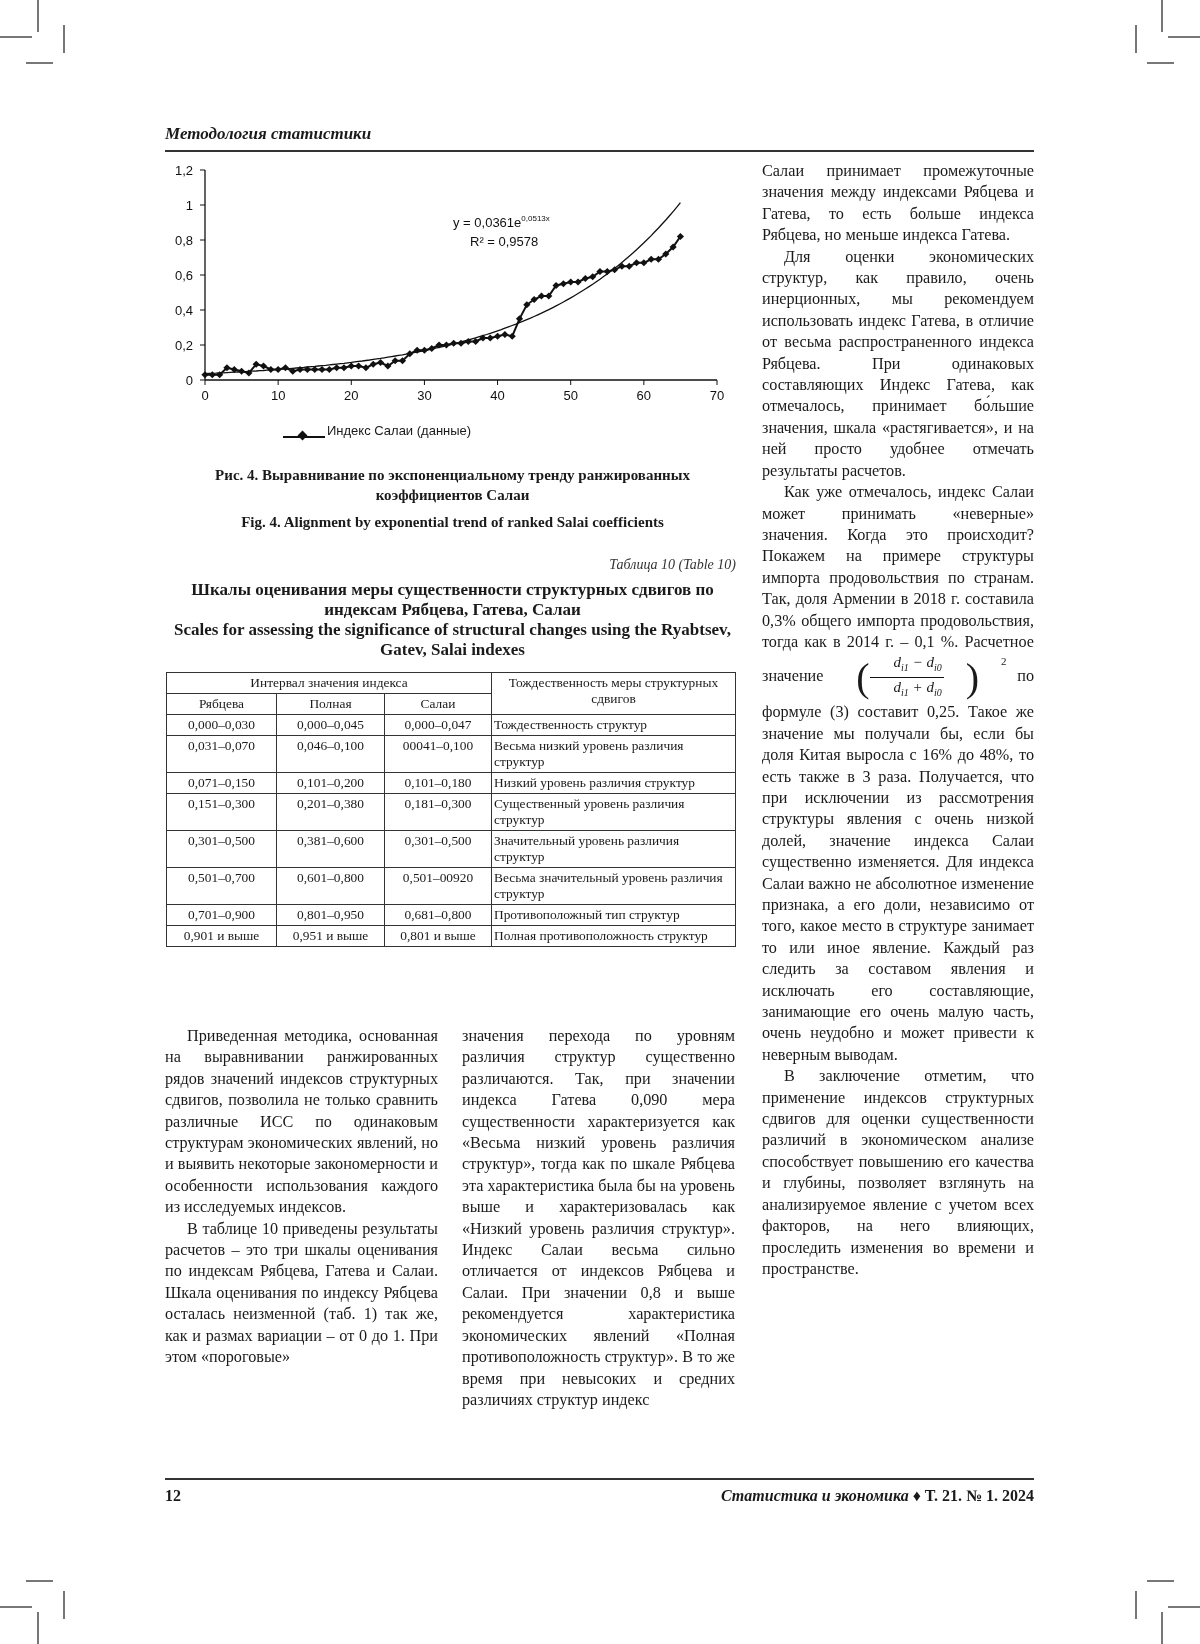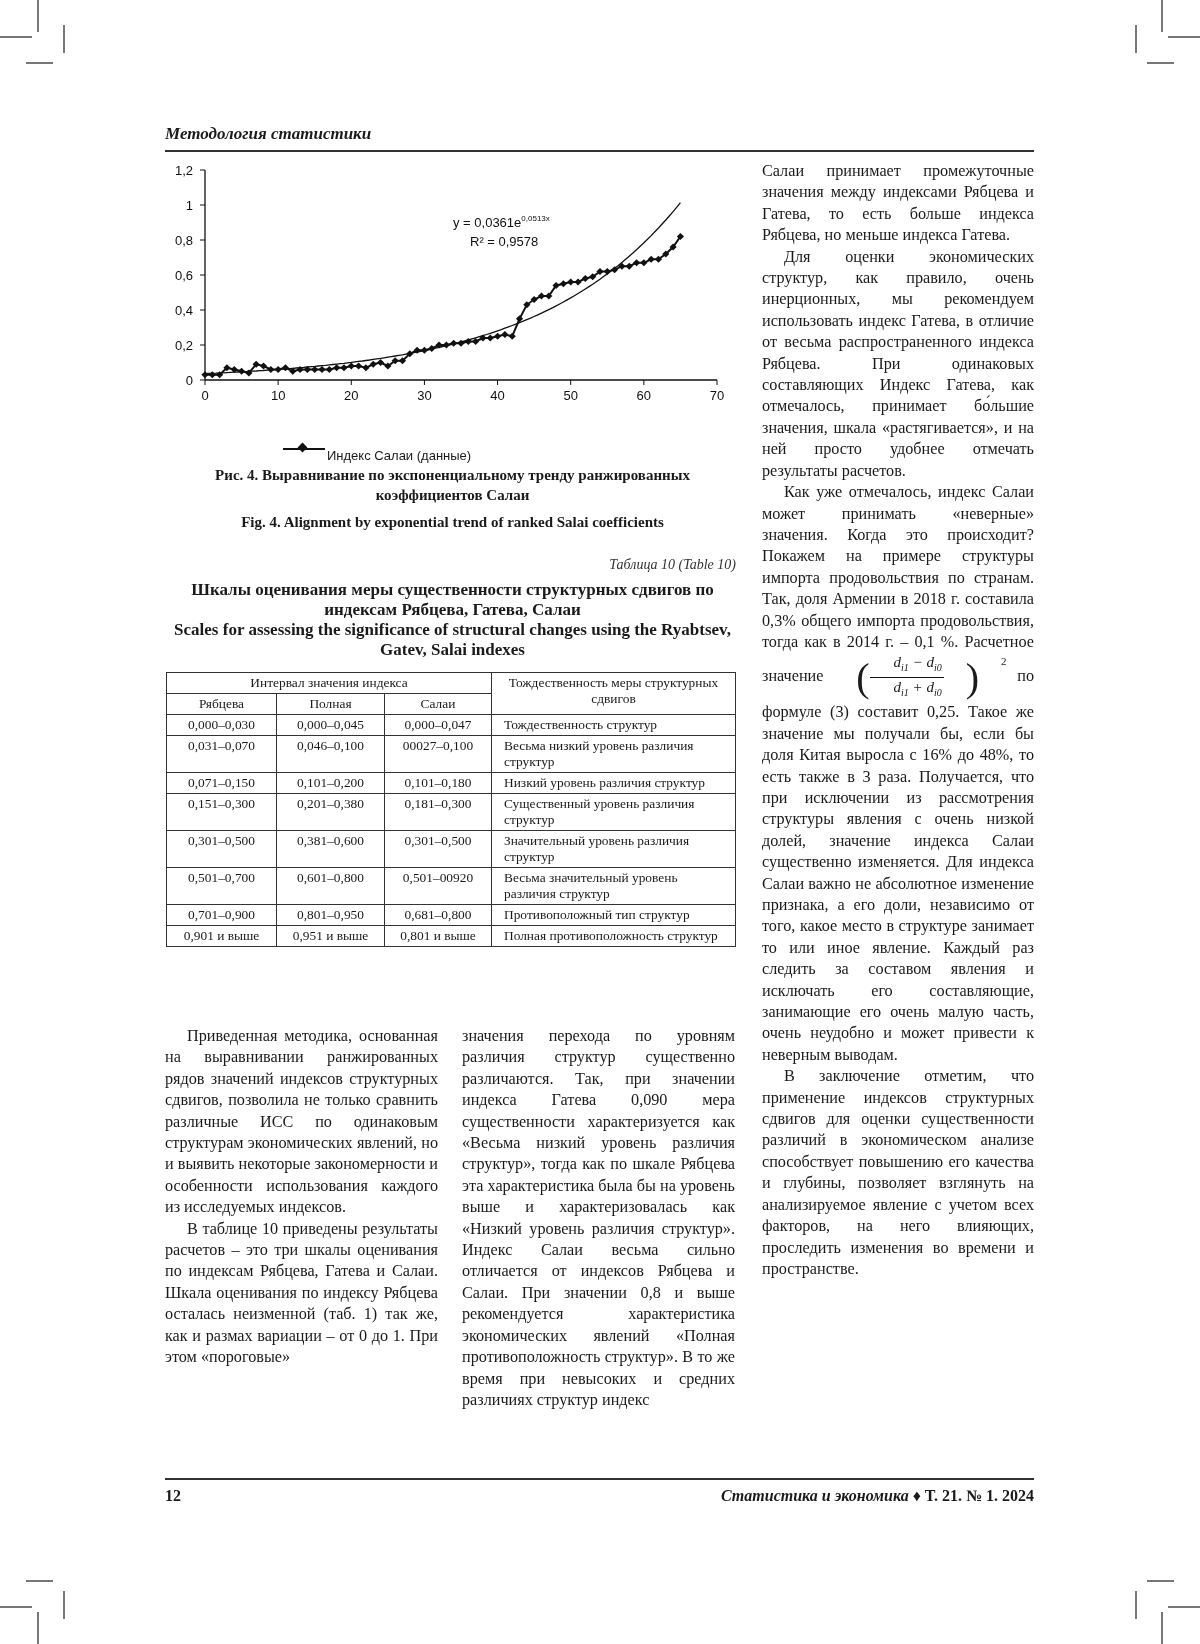--- a/index.html
+++ b/index.html
@@ -11,30 +11,30 @@
   .rule-top { position: absolute; left: 165px; top: 150px; width: 869px; height: 2px; background: #333; }
   .rule-bottom { position: absolute; left: 165px; top: 1478px; width: 869px; height: 2px; background: #333; }
   .page-num { position: absolute; left: 165px; top: 1487px; font-weight: bold; font-size: 16px; }
   .journal { position: absolute; right: 166px; top: 1487px; font-size: 16px; font-weight: bold; }
   .journal i { font-style: italic; }
 
   #chart { position: absolute; left: 160px; top: 160px; width: 580px; height: 300px; }
   #chart text { font-family: "Liberation Sans", "DejaVu Sans", sans-serif; fill: #111; }
 
   .legend { position: absolute; left: 283px; top: 412px; font-family: "Liberation Sans", sans-serif; font-size: 13px; }
-  .legend-row { display: flex; align-items: flex-start; height: 26px; margin-top: 36px; }
+  .legend-row { display: flex; align-items: flex-end; height: 26px; }
   .legend-line { width: 42px; height: 2px; background: #111; position: relative; margin-right: 2px; }
   .legend-line .dia { position: absolute; left: 16px; top: -4px; width: 7px; height: 7px; background: #111; transform: rotate(45deg); }
 
   .fig-cap { position: absolute; left: 165px; width: 575px; text-align: center; font-weight: bold; font-size: 15px; line-height: 20px; }
   .table-label { position: absolute; left: 165px; width: 571px; text-align: right; font-style: italic; font-size: 14px; top: 557px; color: #333; }
   .table-title { position: absolute; left: 165px; width: 575px; text-align: center; font-weight: bold; font-size: 17px; line-height: 20px; }
 
   table.scales { position: absolute; left: 166px; top: 672px; width: 570px; border-collapse: collapse; font-size: 13.4px; line-height: 16px; }
-  table.scales td, table.scales th { border: 1px solid #333; padding: 2px 12px; vertical-align: top; font-weight: normal; font-family: Liberation Serif, serif; }
+  table.scales td, table.scales th { border: 1px solid #333; padding: 2px 2px; vertical-align: top; font-weight: normal; font-family: Liberation Serif, serif; }
   table.scales th { text-align: center; }
   table.scales td.num { text-align: center; white-space: nowrap; }
   table.scales td.desc { text-align: left; }
 
   .col { position: absolute; font-size: 16.2px; line-height: 21.4px; text-align: justify; }
   .col p { margin: 0; }
   .col p.indent { text-indent: 22px; }
   .col-left { left: 165px; top: 1026px; width: 273px; }
   .col-mid { left: 462px; top: 1026px; width: 273px; }
   .col-right { left: 762px; top: 161px; width: 272px; }
@@ -217,21 +217,21 @@
   <tbody id="table-body">
       <tr>
         <td class="num">0,000–0,030</td>
         <td class="num">0,000–0,045</td>
         <td class="num">0,000–0,047</td>
         <td class="desc">Тождественность структур</td>
       </tr>
       <tr>
         <td class="num">0,031–0,070</td>
         <td class="num">0,046–0,100</td>
-        <td class="num">00027–0,100</td>
+        <td class="num">00041–0,100</td>
         <td class="desc">Весьма низкий уровень различия структур</td>
       </tr>
       <tr>
         <td class="num">0,071–0,150</td>
         <td class="num">0,101–0,200</td>
         <td class="num">0,101–0,180</td>
         <td class="desc">Низкий уровень различия структур</td>
       </tr>
       <tr>
         <td class="num">0,151–0,300</td>

